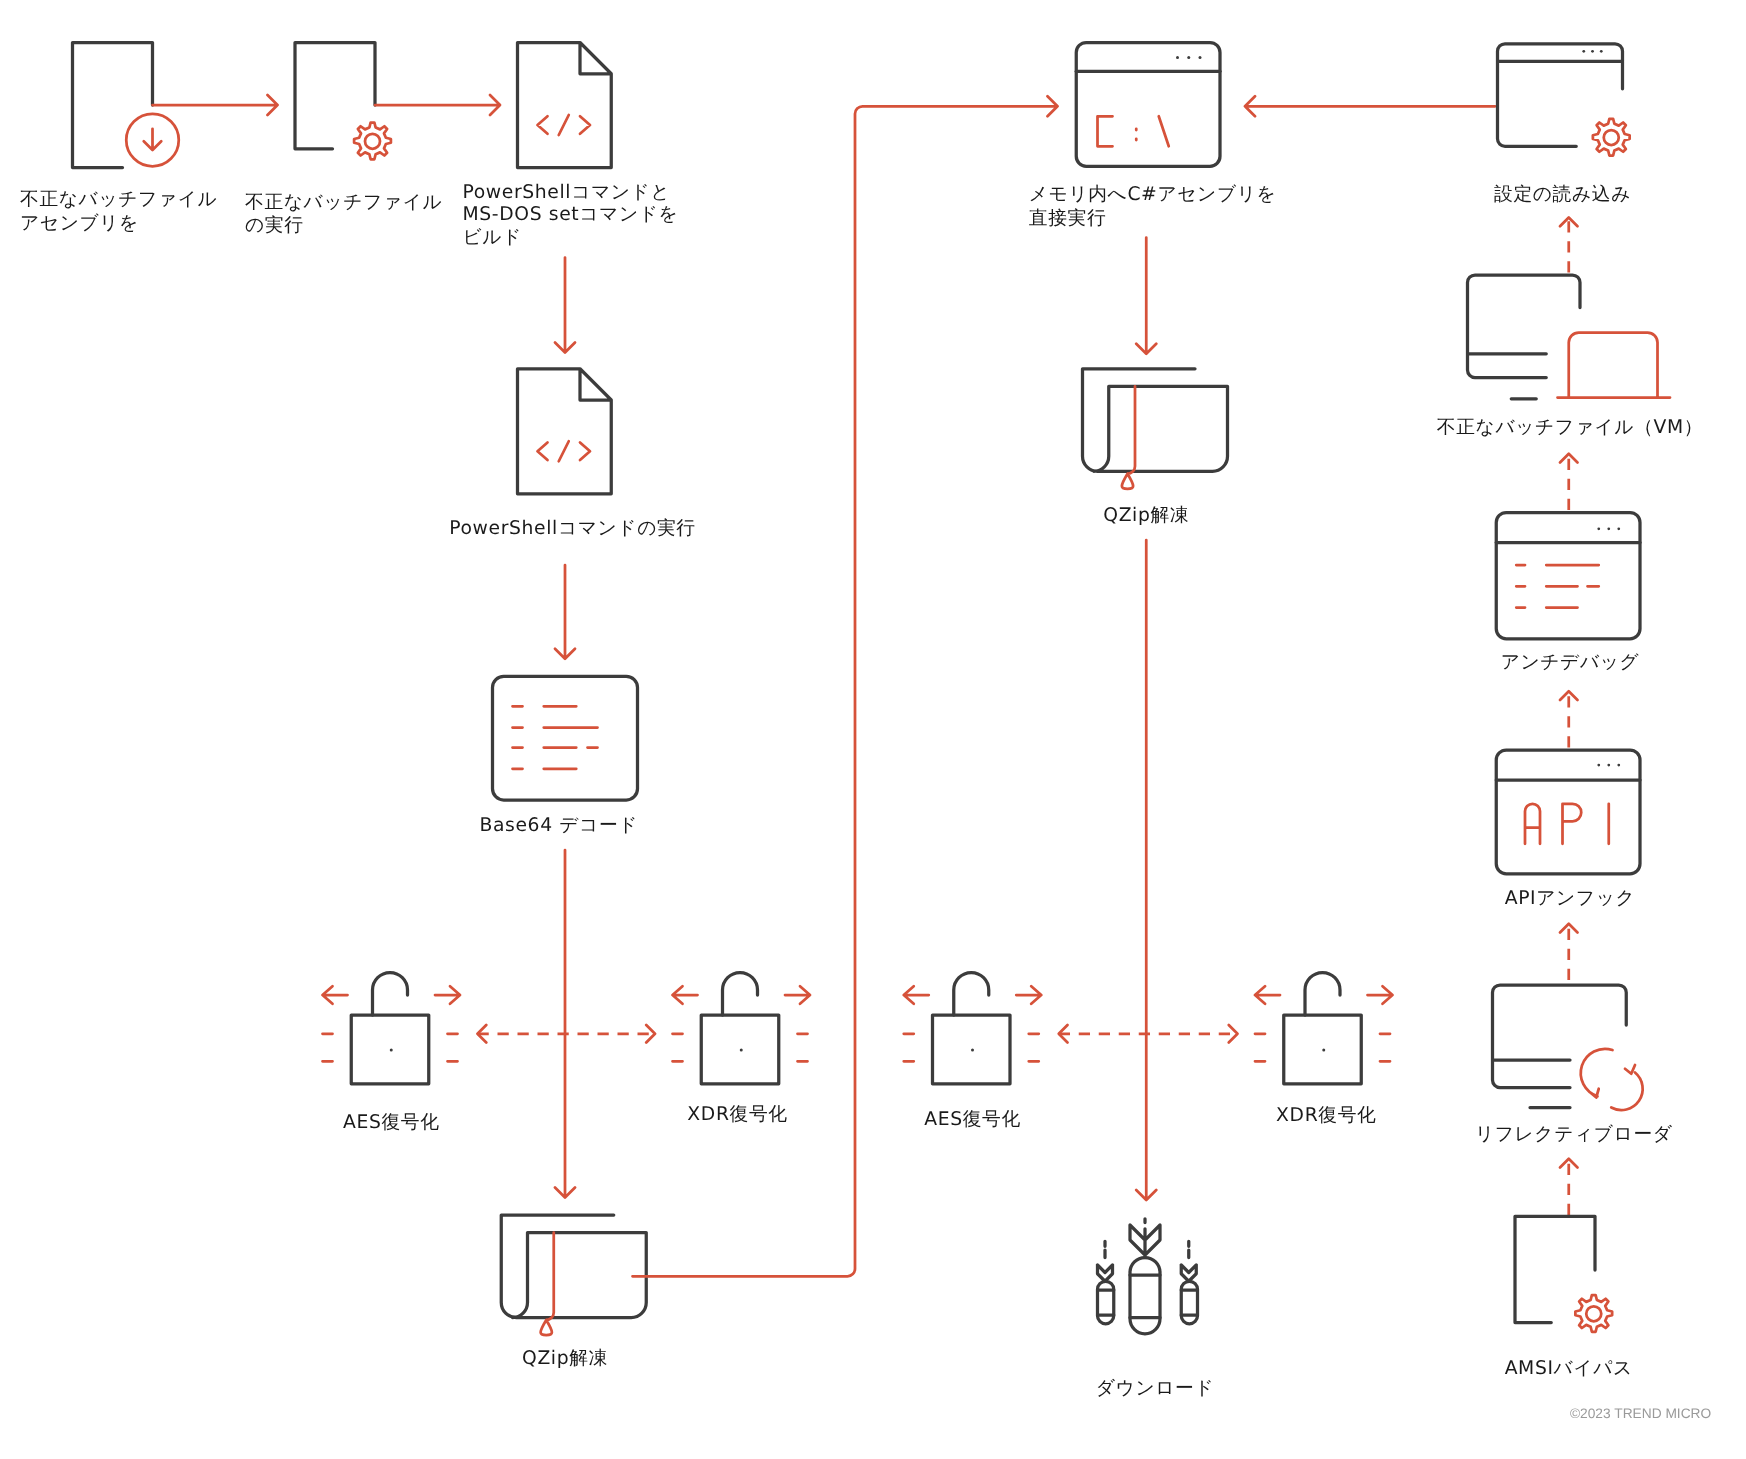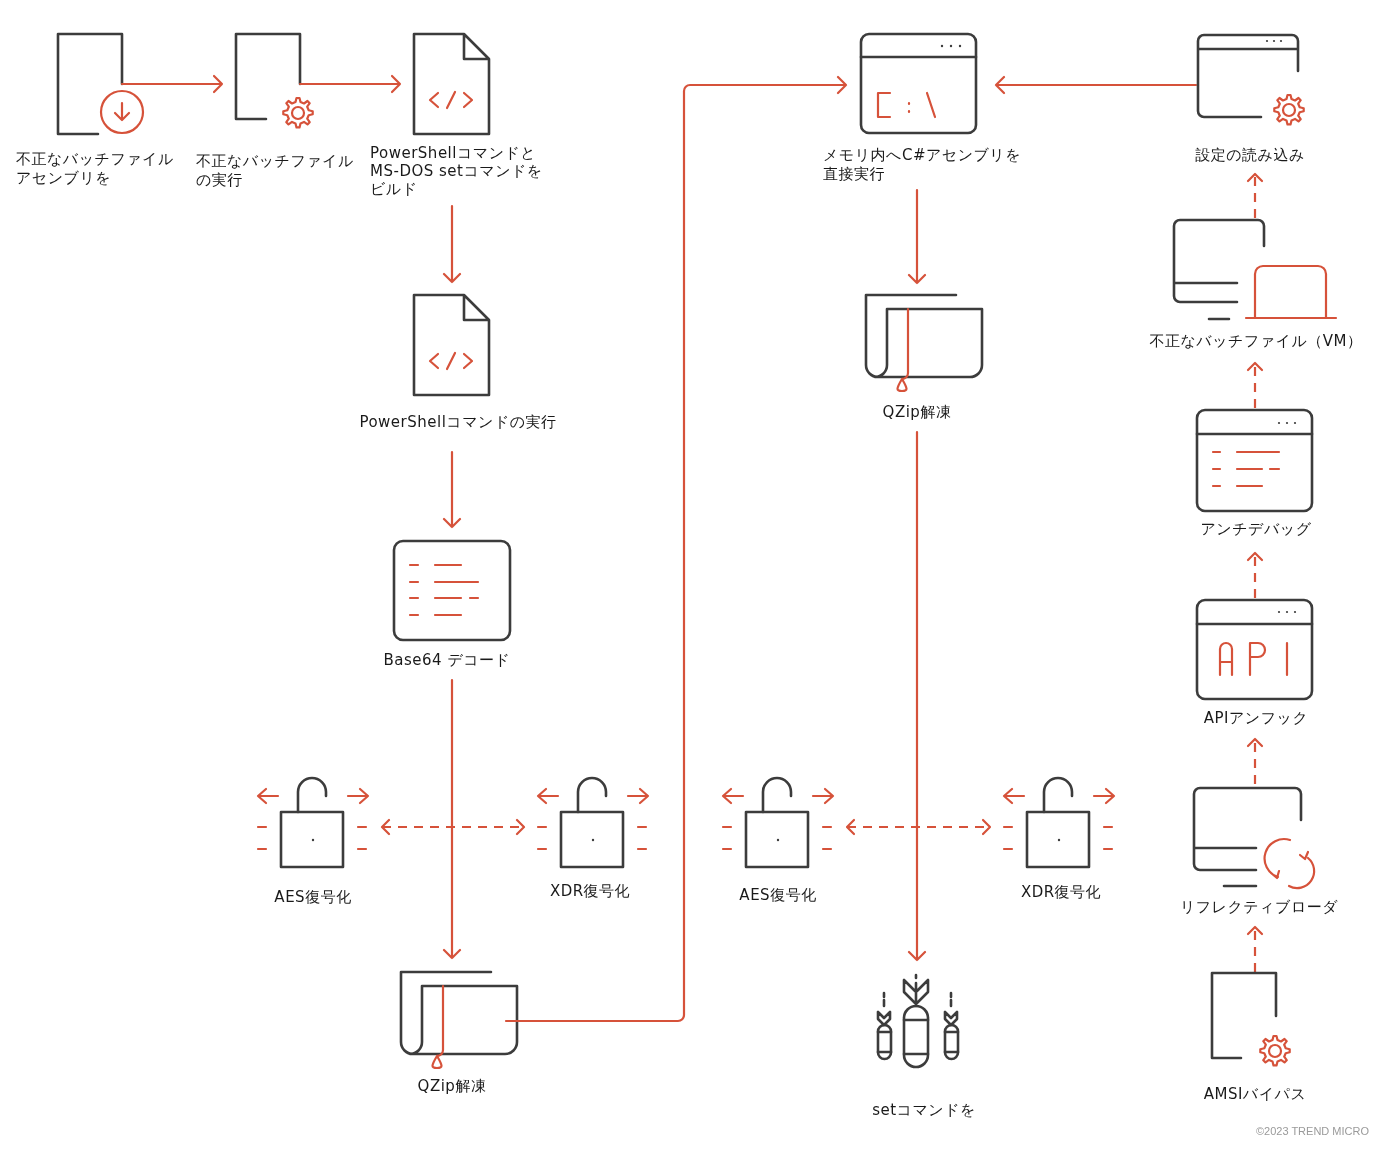--- a/index.html
+++ b/index.html
@@ -194,21 +194,21 @@
 <div class="lbl c" style="left:590px;top:882px;">XDR復号化</div>
 <div class="lbl c" style="left:452px;top:1077px;">QZip解凍</div>
 
 <div class="lbl" style="left:823px;top:146px;">
   <div>メモリ内へC#アセンブリを</div>
   <div>直接実行</div>
 </div>
 <div class="lbl c" style="left:917px;top:403px;">QZip解凍</div>
 <div class="lbl c" style="left:778px;top:886px;">AES復号化</div>
 <div class="lbl c" style="left:1061px;top:883px;">XDR復号化</div>
-<div class="lbl c" style="left:924px;top:1101px;">setコマンドを</div>
+<div class="lbl c" style="left:924px;top:1101px;">ダウンロード</div>
 
 <div class="lbl c" style="left:1250px;top:146px;">設定の読み込み</div>
 <div class="lbl c" style="left:1256px;top:332px;">不正なバッチファイル（VM）</div>
 <div class="lbl c" style="left:1256px;top:520px;">アンチデバッグ</div>
 <div class="lbl c" style="left:1256px;top:709px;">APIアンフック</div>
 <div class="lbl c" style="left:1259px;top:898px;">リフレクティブローダ</div>
 <div class="lbl c" style="left:1255px;top:1085px;">AMSIバイパス</div>
 
 <div class="copy">©2023 TREND MICRO</div>
 

